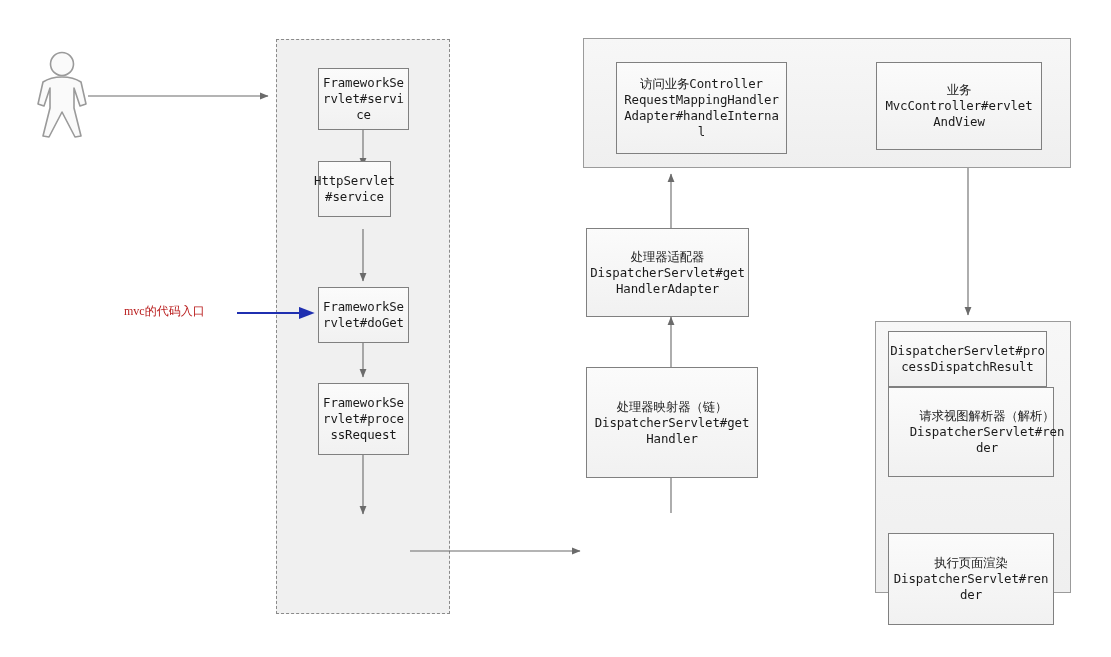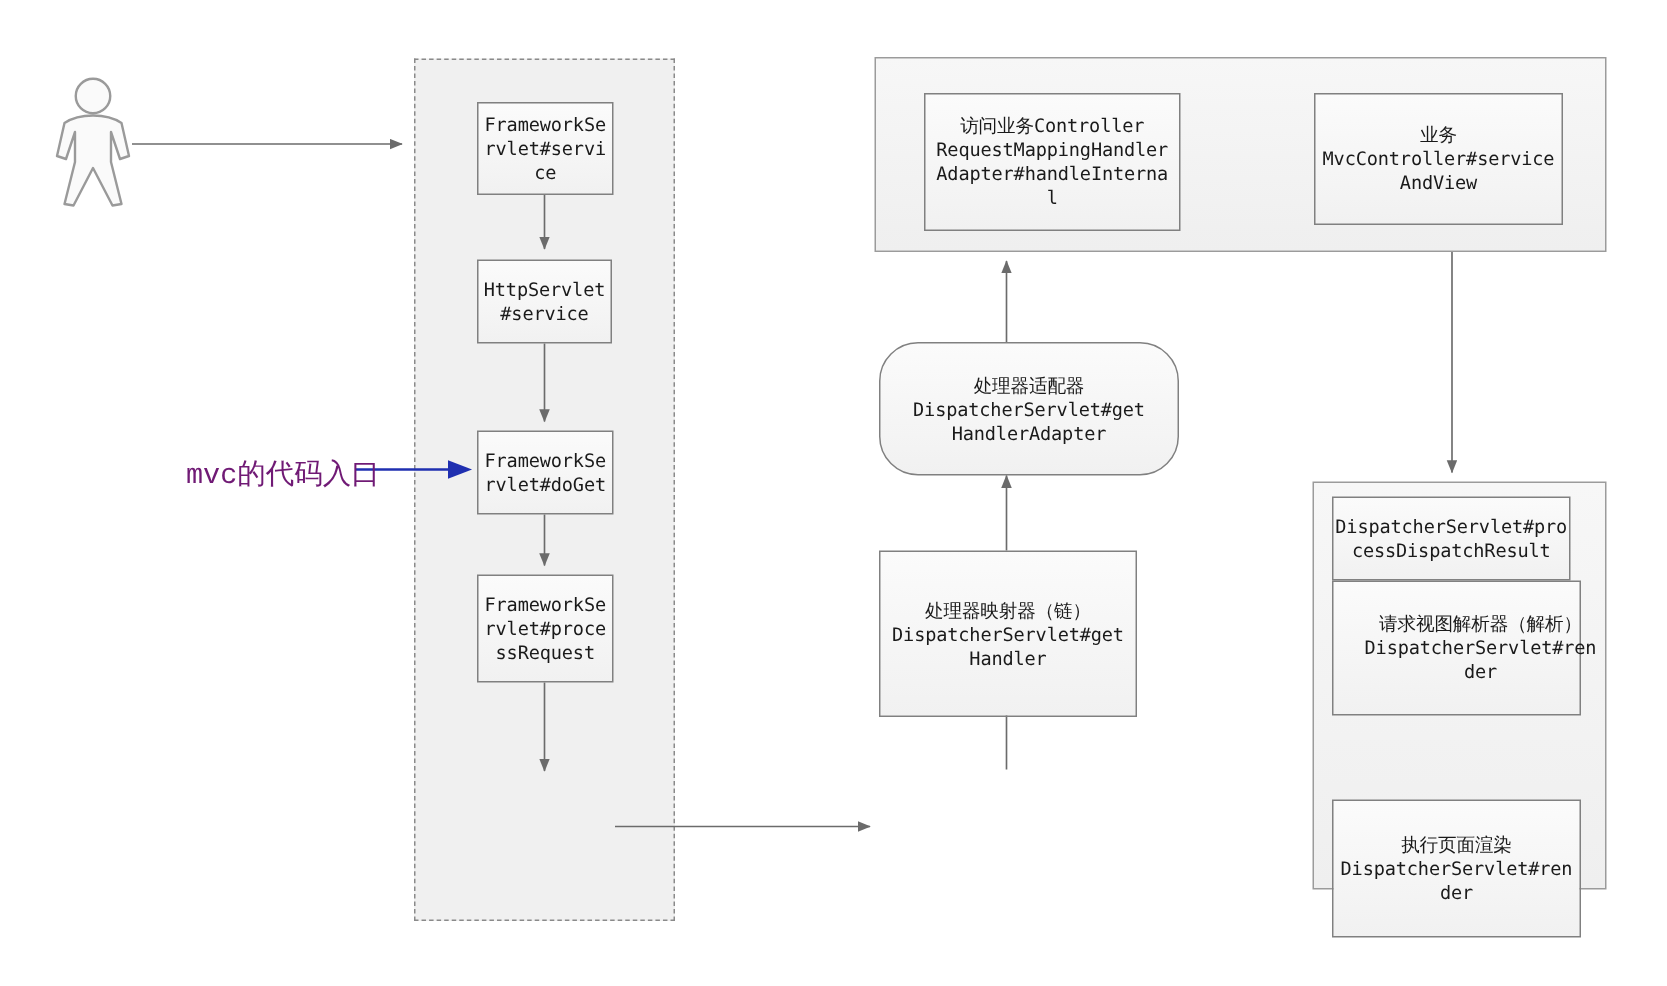--- a/index.html
+++ b/index.html
@@ -41,23 +41,23 @@
   .dashgroup{
     position:absolute;
     box-sizing:border-box;
     border:1.6px dashed #8a8a8a;
     background:#f0f0f0;
     z-index:1;
   }
 
   .cnlabel{
     position:absolute;
-    font-family:Liberation Mono, monospace;
-    font-size:19px;
-    color:#701a75;
+    font-family:Liberation Serif, serif;
+    font-size:12px;
+    color:#b91c1c;
     white-space:nowrap;
     z-index:4;
   }
 
   svg.edges{position:absolute;left:0;top:0;width:1111px;height:657px;z-index:2;pointer-events:none;}
   svg.actor{position:absolute;z-index:3;}
 </style>
 </head>
 <body>
 
@@ -119,21 +119,21 @@
   </svg>
 
   <div class="cnlabel" style="left:124px;top:303px;">mvc的代码入口</div>
 
   <div class="node" style="left:318px;top:68px;width:91px;height:62px;">
     <span>FrameworkSe
 rvlet#servi
 ce</span>
   </div>
 
-  <div class="node" style="left:318px;top:173px;width:90px;height:56px;">
+  <div class="node" style="left:318px;top:161px;width:73px;height:56px;">
     <span>HttpServlet
 #service</span>
   </div>
 
   <div class="node" style="left:318px;top:287px;width:91px;height:56px;">
     <span>FrameworkSe
 rvlet#doGet</span>
   </div>
 
   <div class="node" style="left:318px;top:383px;width:91px;height:72px;">
@@ -143,36 +143,36 @@
   </div>
 
 
 
   <div class="node" style="left:586px;top:367px;width:172px;height:111px;">
     <span>处理器映射器（链）
 DispatcherServlet#get
 Handler</span>
   </div>
 
-  <div class="node" style="left:586px;top:228px;width:200px;height:89px;border-radius:26px;">
+  <div class="node" style="left:586px;top:228px;width:163px;height:89px;">
     <span>处理器适配器
 DispatcherServlet#get
 HandlerAdapter</span>
   </div>
 
   <div class="node" style="left:616px;top:62px;width:171px;height:92px;">
     <span>访问业务Controller
 RequestMappingHandler
 Adapter#handleInterna
 l</span>
   </div>
 
   <div class="node" style="left:876px;top:62px;width:166px;height:88px;">
     <span>业务
-MvcController#service
+MvcController#ervlet
 AndView</span>
   </div>
 
   <div class="node" style="left:888px;top:331px;width:159px;height:56px;">
     <span>DispatcherServlet#pro
 cessDispatchResult</span>
   </div>
 
   <div class="node" style="left:888px;top:387px;width:166px;height:90px;padding-left:32px;">
     <span>请求视图解析器（解析）

